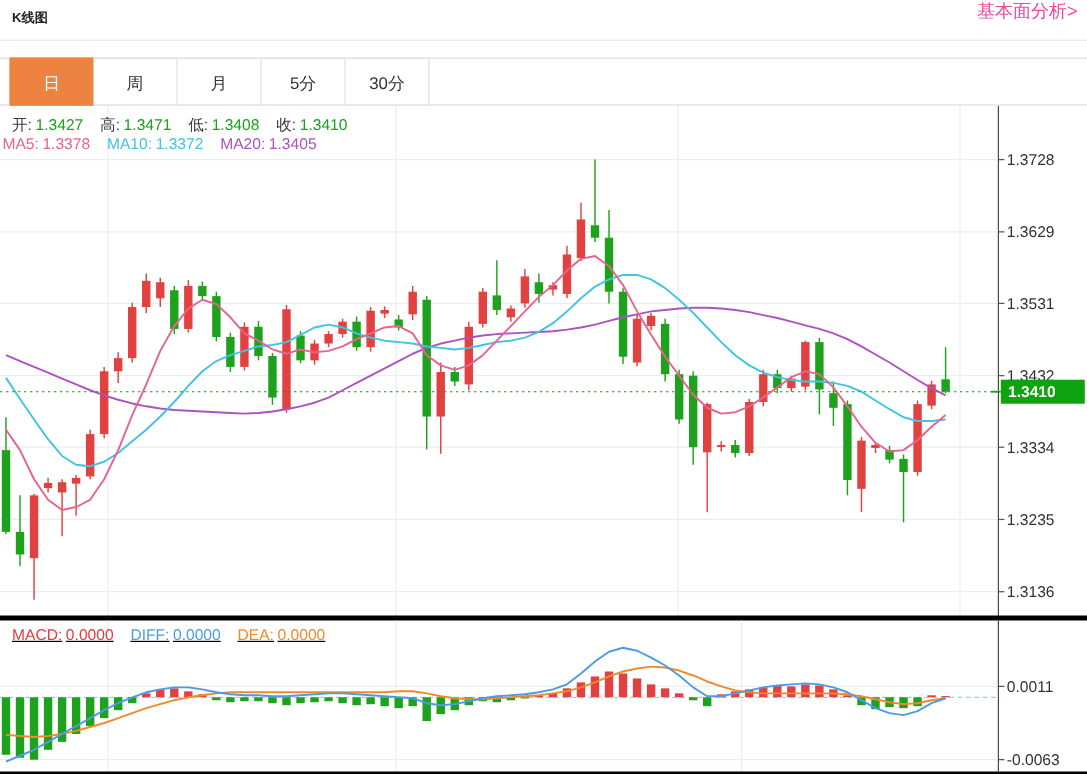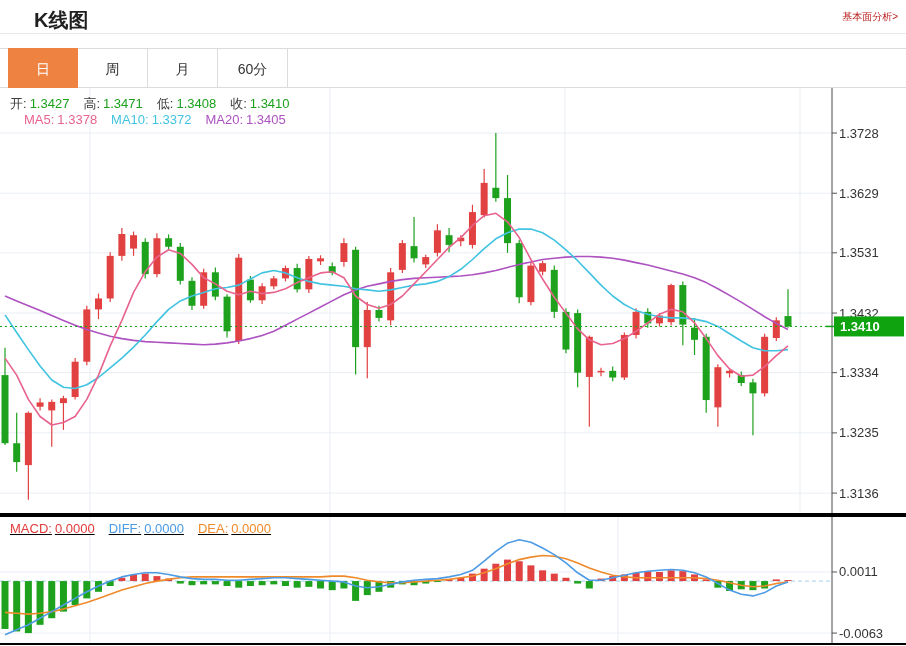--- a/index.html
+++ b/index.html
@@ -1,53 +1,54 @@
 <!DOCTYPE html>
 <html><head>
 <meta charset="utf-8">
 <style>
   html,body{margin:0;padding:0;background:#fff;}
   body{font-family:"Liberation Sans","DejaVu Sans",sans-serif;}
   #page{position:relative;width:906px;height:646px;background:#fff;overflow:hidden;}
-  #page-title{position:absolute;left:10px;top:7px;font-size:20px;font-weight:bold;color:#1f1f1f;margin-left:24px;}
-  #analysis-link{position:absolute;right:8px;top:10px;font-size:10px;color:#b91c1c;cursor:pointer;}
+  #page-title{position:absolute;left:10px;top:7px;font-size:11px;font-weight:bold;color:#1f1f1f;}
+  #analysis-link{position:absolute;right:8px;top:0;font-size:15px;color:#ec4899;cursor:pointer;}
   #header-divider{position:absolute;left:0;top:33px;width:906px;height:1px;background:#e8e8e8;}
   .tabline{position:absolute;left:0;width:906px;height:1px;background:#dcdcdc;z-index:1;}
   #tabline-top{top:48px;}
   #tabline-bottom{top:87px;}
   #tabs{position:absolute;left:8px;top:48px;display:flex;z-index:2;}
   .tab{width:70px;height:40px;line-height:40px;text-align:center;font-size:14px;color:#333;
        background:#fff;border:1px solid #dcdcdc;border-left:none;box-sizing:border-box;cursor:pointer;}
   .tab:first-child{border-left:1px solid #dcdcdc;}
   .tab.active{background:#ee8241;color:#fff;border-color:#ee8241;}
   svg{position:absolute;left:0;display:block;}
   #main-chart{top:88px;}
   #macd-chart{top:515px;}
   .legend-row{position:absolute;font-size:13px;white-space:nowrap;z-index:3;}
   #ohlc-row{left:10px;top:95px;}
-  #ma-row{left:24px;top:112px;}
+  #ma-row{left:2px;top:112px;}
   #macd-row{left:10px;top:521px;text-decoration:underline;}
   .lg-label{color:#3c3c3c;margin-right:3px;}
   .lg-value{margin-right:14px;}
 </style>
 </head>
 <body>
 
 <div id="page">
   <div id="page-title">K线图</div>
   <div id="analysis-link">基本面分析&gt;</div>
   <div id="header-divider"></div>
 
   <div id="tabline-top" class="tabline"></div>
   <div id="tabline-bottom" class="tabline"></div>
   <div id="tabs">
       <div class="tab active">日</div>
       <div class="tab">周</div>
       <div class="tab">月</div>
-      <div class="tab">60分</div>
+      <div class="tab">5分</div>
+      <div class="tab">30分</div>
     </div>
 
   <div id="ohlc-row" class="legend-row"><span class="lg-label">开:</span><span class="lg-value" style="color: rgb(27, 161, 27);">1.3427</span><span class="lg-label">高:</span><span class="lg-value" style="color: rgb(27, 161, 27);">1.3471</span><span class="lg-label">低:</span><span class="lg-value" style="color: rgb(27, 161, 27);">1.3408</span><span class="lg-label">收:</span><span class="lg-value" style="color: rgb(27, 161, 27);">1.3410</span></div>
   <div id="ma-row" class="legend-row"><span class="lg-label" style="color: rgb(232, 99, 141);">MA5:</span><span class="lg-value" style="color: rgb(232, 99, 141);">1.3378</span><span class="lg-label" style="color: rgb(65, 195, 225);">MA10:</span><span class="lg-value" style="color: rgb(65, 195, 225);">1.3372</span><span class="lg-label" style="color: rgb(173, 82, 192);">MA20:</span><span class="lg-value" style="color: rgb(173, 82, 192);">1.3405</span></div>
   <div id="macd-row" class="legend-row"><span class="lg-label" style="color: rgb(226, 59, 59);">MACD:</span><span class="lg-value" style="color: rgb(226, 59, 59);">0.0000</span><span class="lg-label" style="color: rgb(77, 155, 228);">DIFF:</span><span class="lg-value" style="color: rgb(77, 155, 228);">0.0000</span><span class="lg-label" style="color: rgb(239, 138, 43);">DEA:</span><span class="lg-value" style="color: rgb(239, 138, 43);">0.0000</span></div>
 
   <svg id="main-chart" width="906" height="427">
       <g>
         <line x1="0" y1="45.01139601139643" x2="832" y2="45.01139601139643" stroke="#e9eef4" stroke-width="1"></line>
         <line x1="0" y1="105.22934472934524" x2="832" y2="105.22934472934524" stroke="#e9eef4" stroke-width="1"></line>

